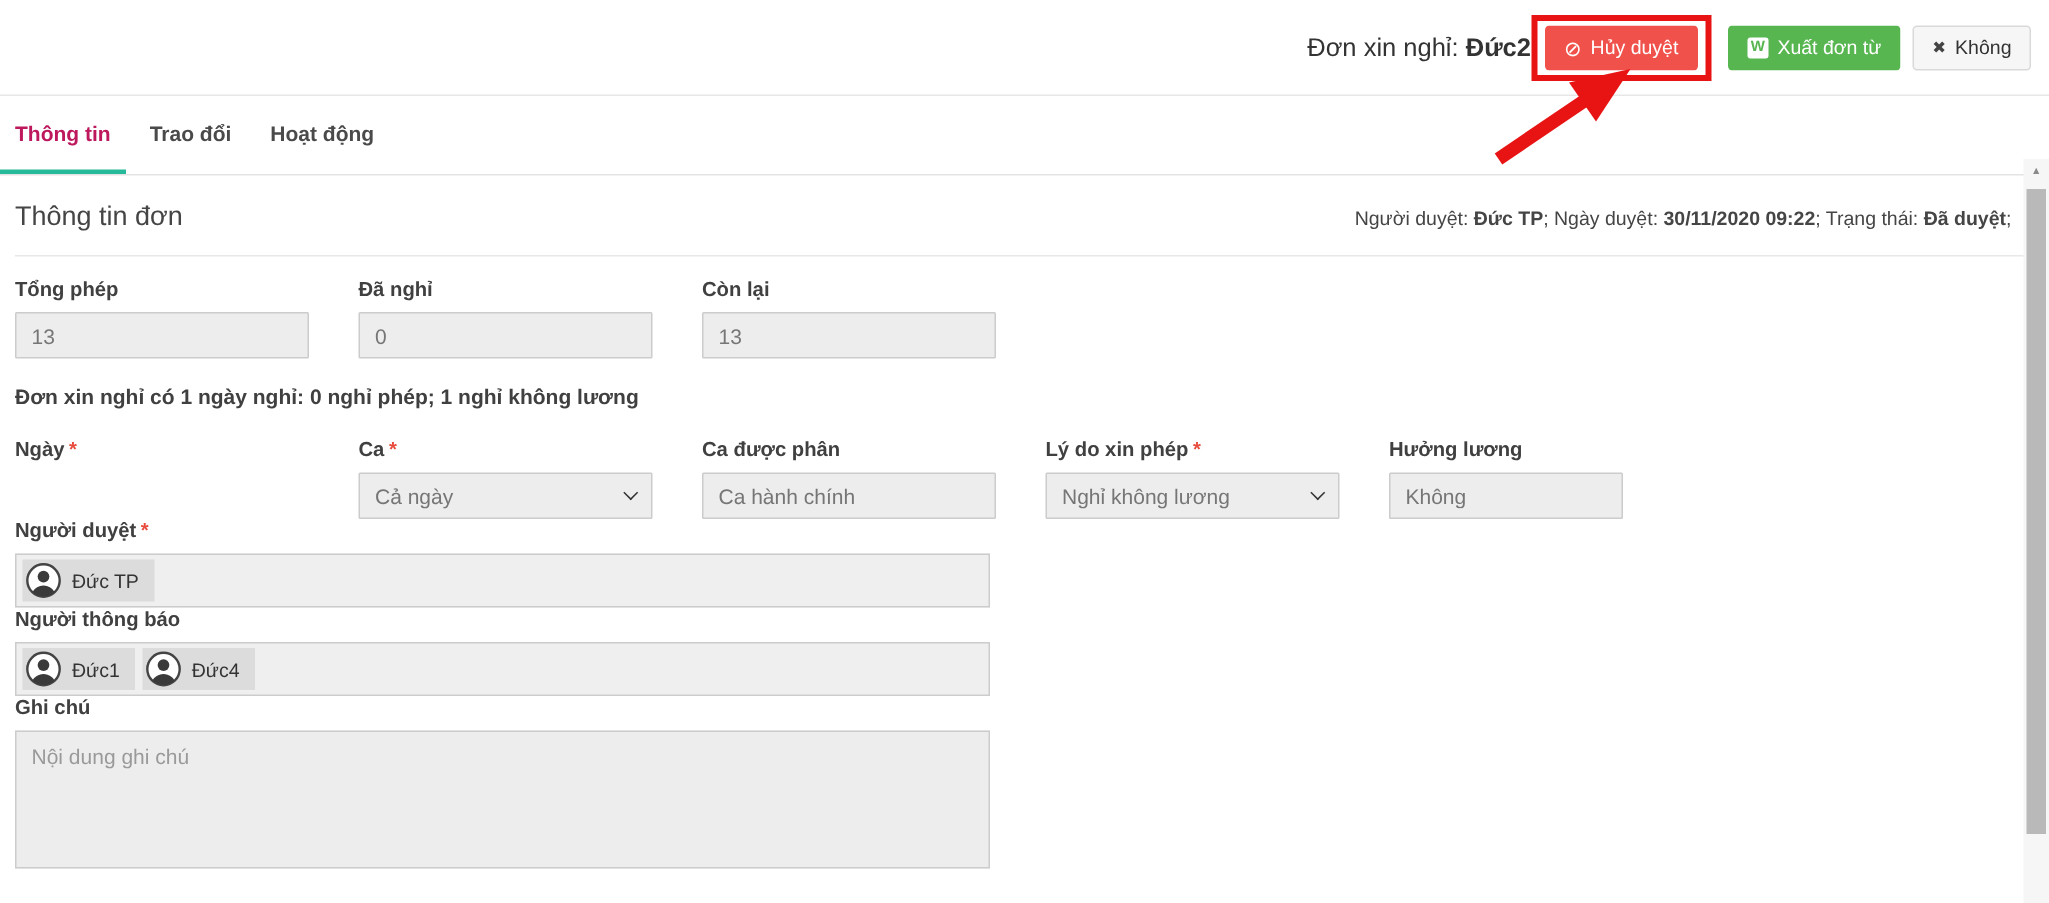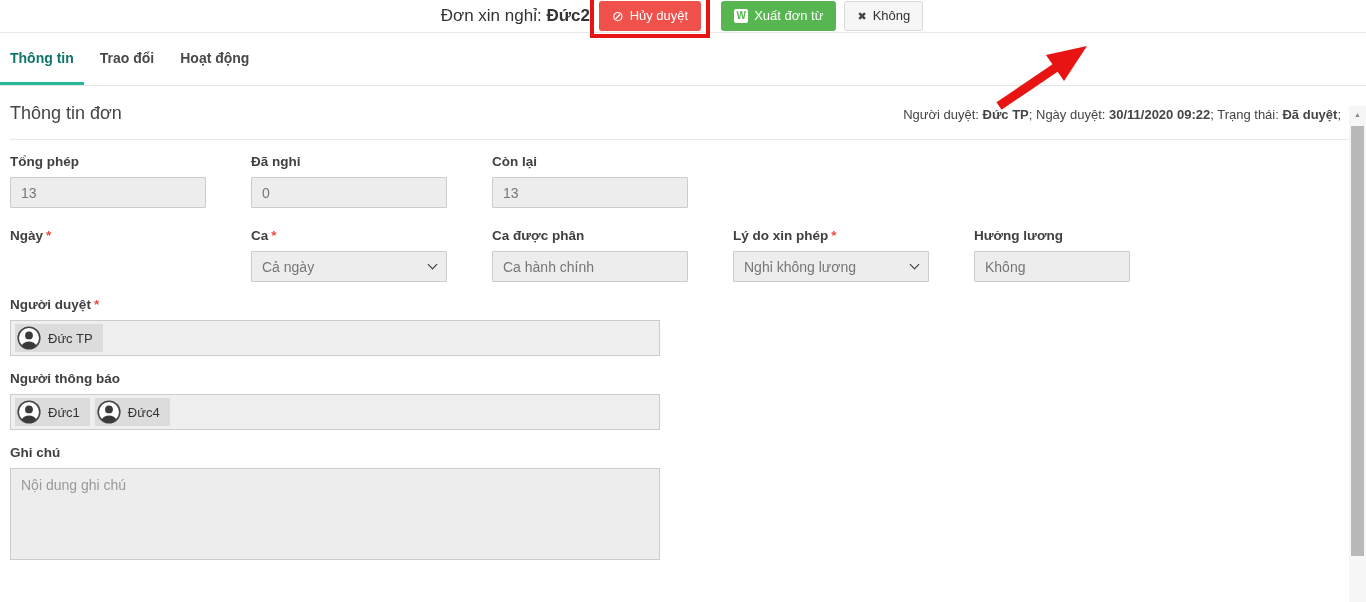--- a/index.html
+++ b/index.html
@@ -5,21 +5,21 @@
   * { box-sizing: border-box; }
   html,body { margin:0; padding:0; }
   body {
     width:1366px; height:602px; overflow:hidden; position:relative;
     background:#ffffff; color:#404040;
     font-family:"Liberation Sans", sans-serif;
   }
 
   
   .topbar {
-    height:33px; display:flex; align-items:center; justify-content:center;
+    height:64px; display:flex; align-items:center; justify-content:flex-end;
     border-bottom:1px solid #e7e7e7; padding:0 12px 0 10px;
   }
   .page-title { font-size:17px; color:#333; }
   .page-title b { font-weight:bold; }
   .actions { display:flex; align-items:center; gap:8px; }
   .btn {
     display:inline-flex; align-items:center; gap:6px;
     font-size:13px; padding:6px 12px; border-radius:3px;
     border:1px solid transparent; cursor:pointer; white-space:nowrap;
     font-family:"Liberation Sans", sans-serif; line-height:16px;
@@ -36,55 +36,55 @@
   .icon-close-x { font-size:11px; color:#444; }
 
   
   .tabs { height:53px; display:flex; border-bottom:1px solid #e3e3e3; padding:0; }
   .tab {
     padding:0 10px; display:flex; align-items:center;
     font-size:14px; font-weight:bold; color:#4a4a4a;
     border-bottom:3px solid transparent; cursor:pointer;
   }
   .tab + .tab { margin-left:6px; }
-  .tab.active { color:#0f766e; border-bottom-color:#26b99a; }
+  .tab.active { color:#be185d; border-bottom-color:#26b99a; }
 
   
   .content { padding:0 10px; }
   .section-head {
     display:flex; justify-content:space-between; align-items:baseline;
     margin-top:17px; padding-right:15px;
   }
   .section-title { font-size:18px; font-weight:normal; color:#454545; margin:0; }
   .approval-line { font-size:13px; color:#454545; }
   .approval-line b { font-weight:bold; }
   .divider { border:0; border-top:1px solid #e8e8e8; margin:15px 0 0 0; }
 
-  .form-row { display:flex; gap:45px; margin-top:14px; }
+  .form-row { display:flex; gap:33px; margin-top:14px; }
   .form-row.second { margin-top:20px; }
   .w196 { width:196px; }
   .w156 { width:156px; }
   .flabel { display:block; font-size:13.5px; font-weight:bold; color:#404040; margin-bottom:8px; }
   .req { color:#e74c3c; font-weight:bold; margin-left:3px; }
   .control {
     width:100%; height:31px; background:#ededed; border:1px solid #cccccc; border-radius:1px;
     font-size:14px; color:#767676; padding:0 10px;
     font-family:"Liberation Sans", sans-serif;
   }
   .select-control {
     display:flex; align-items:center; justify-content:space-between; cursor:pointer;
   }
   .chev {
     width:7px; height:7px; border-right:1.6px solid #333; border-bottom:1.6px solid #333;
     transform:rotate(45deg); margin-top:-4px; flex:0 0 auto;
   }
 
   .summary-note { font-size:14px; font-weight:bold; color:#404040; margin:17px 0 0 0; }
 
-  .block { margin-top:15px; }
+  .block { }
   .person-box {
     width:650px; min-height:32px; background:#efefef; border:1px solid #cccccc;
     padding:3px 4px; display:flex; align-items:center; gap:5px;
   }
   .chip {
     background:#dcdcdc; display:inline-flex; align-items:center; gap:7px;
     padding:2px 10px 2px 2px; font-size:13px; color:#333;
   }
   .avatar { width:24px; height:24px; flex:0 0 auto; display:block; }
 
@@ -162,20 +162,21 @@
     <div class="w196">
       <label class="flabel">Đã nghỉ</label>
       <input class="control" readonly="" value="0" style="">
     </div>
     <div class="w196">
       <label class="flabel">Còn lại</label>
       <input class="control" readonly="" value="13" style="">
     </div>
   </div>
 
+  <p class="summary-note">Đơn xin nghỉ có 1 ngày nghỉ: 0 nghỉ phép; 1 nghỉ không lương</p>
 
   <div class="form-row second">
     <div class="w196">
       <label class="flabel"><span>Ngày</span><span class="req">*</span></label>
     </div>
     <div class="w196">
       <label class="flabel"><span>Ca</span><span class="req">*</span></label>
       <div class="control select-control">
         <span>Cả ngày</span>
         <span class="chev"></span>

